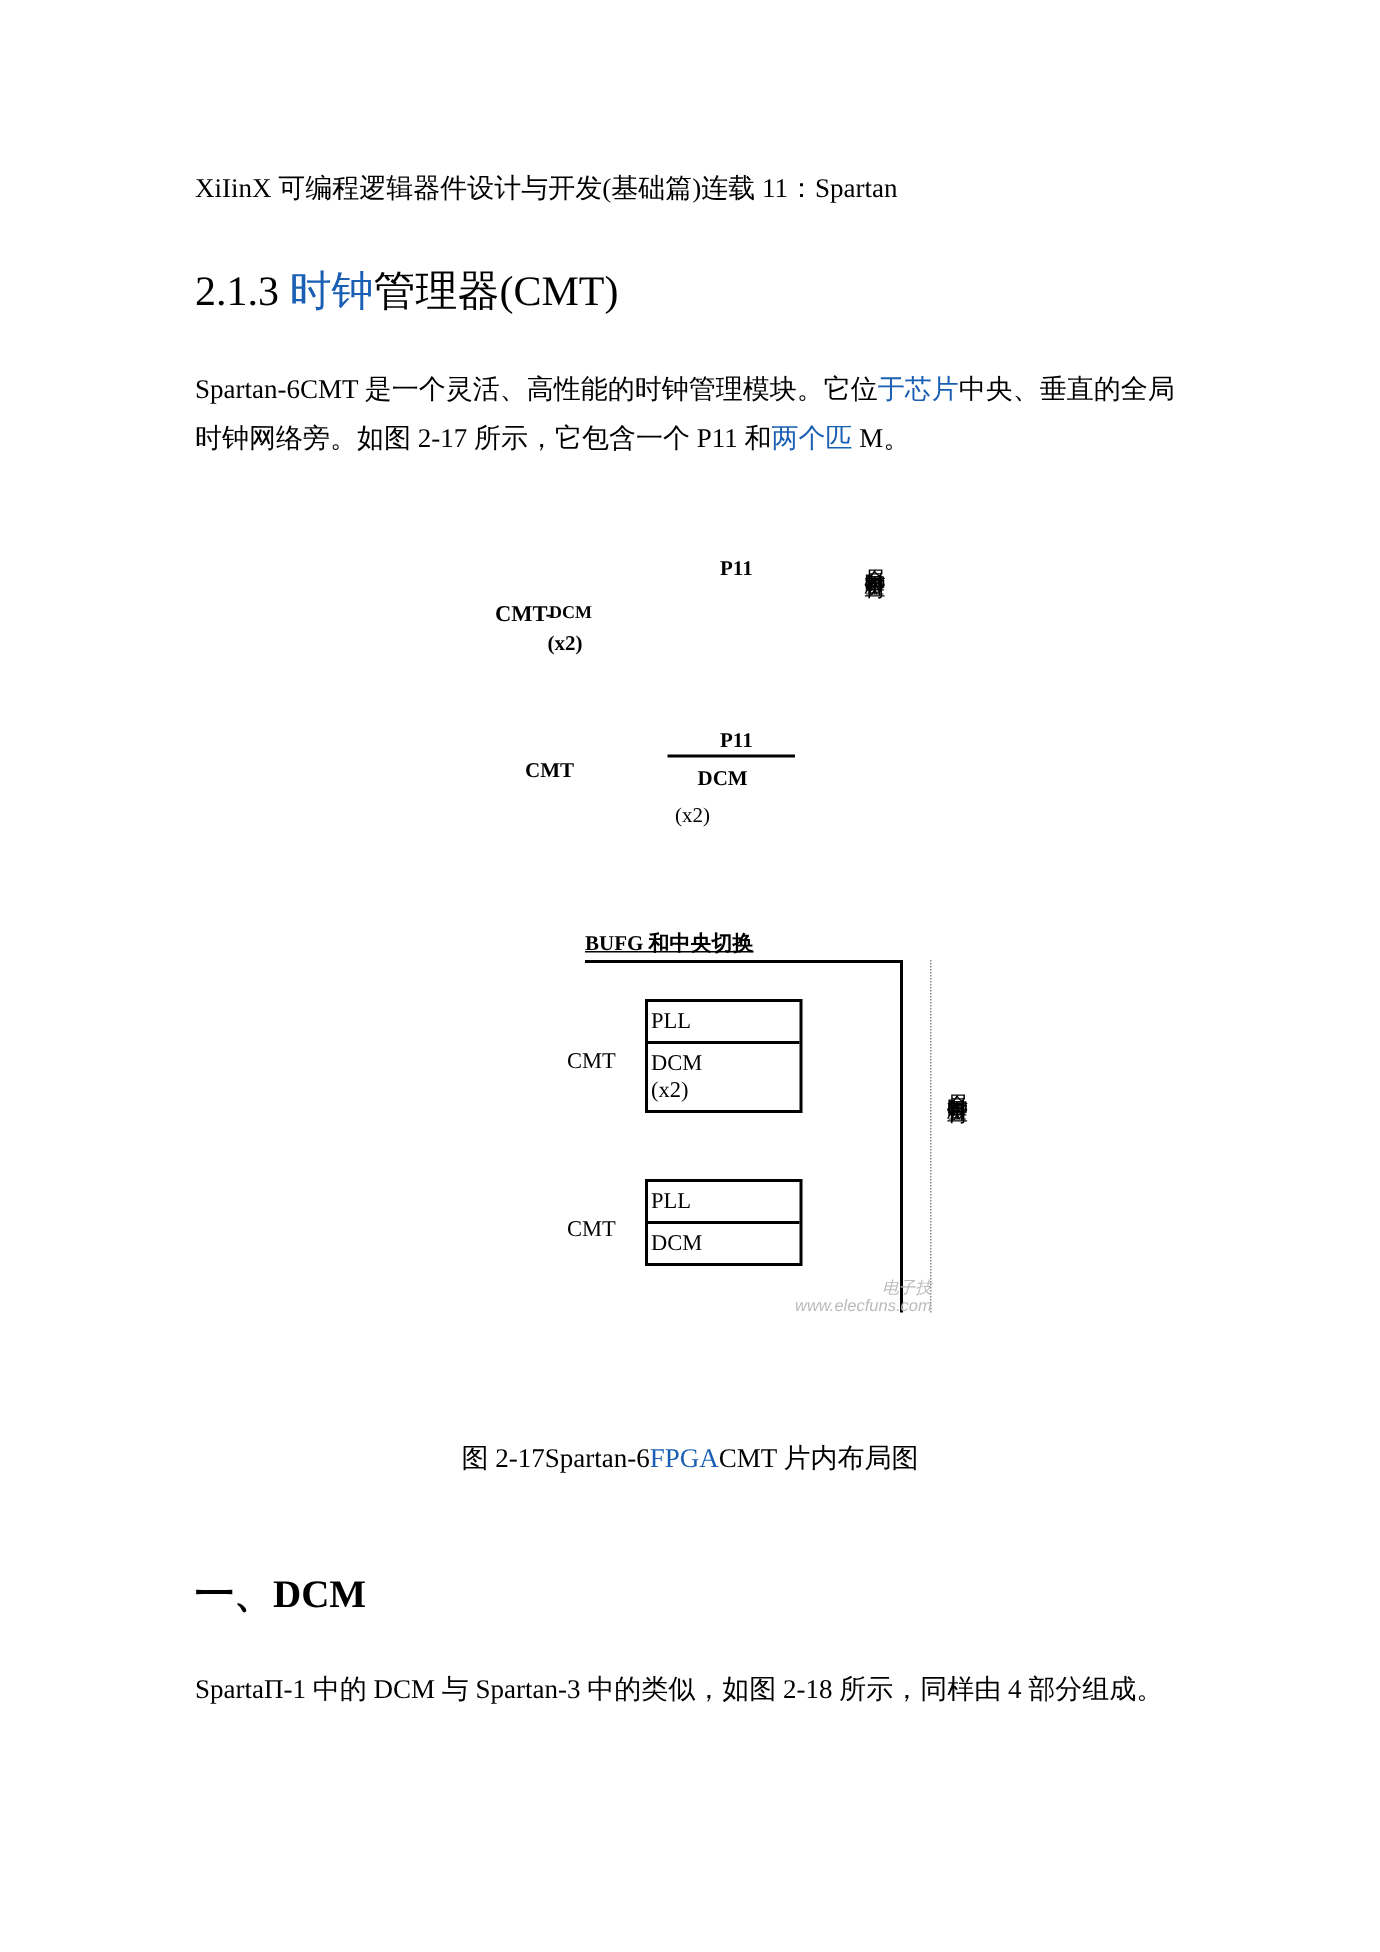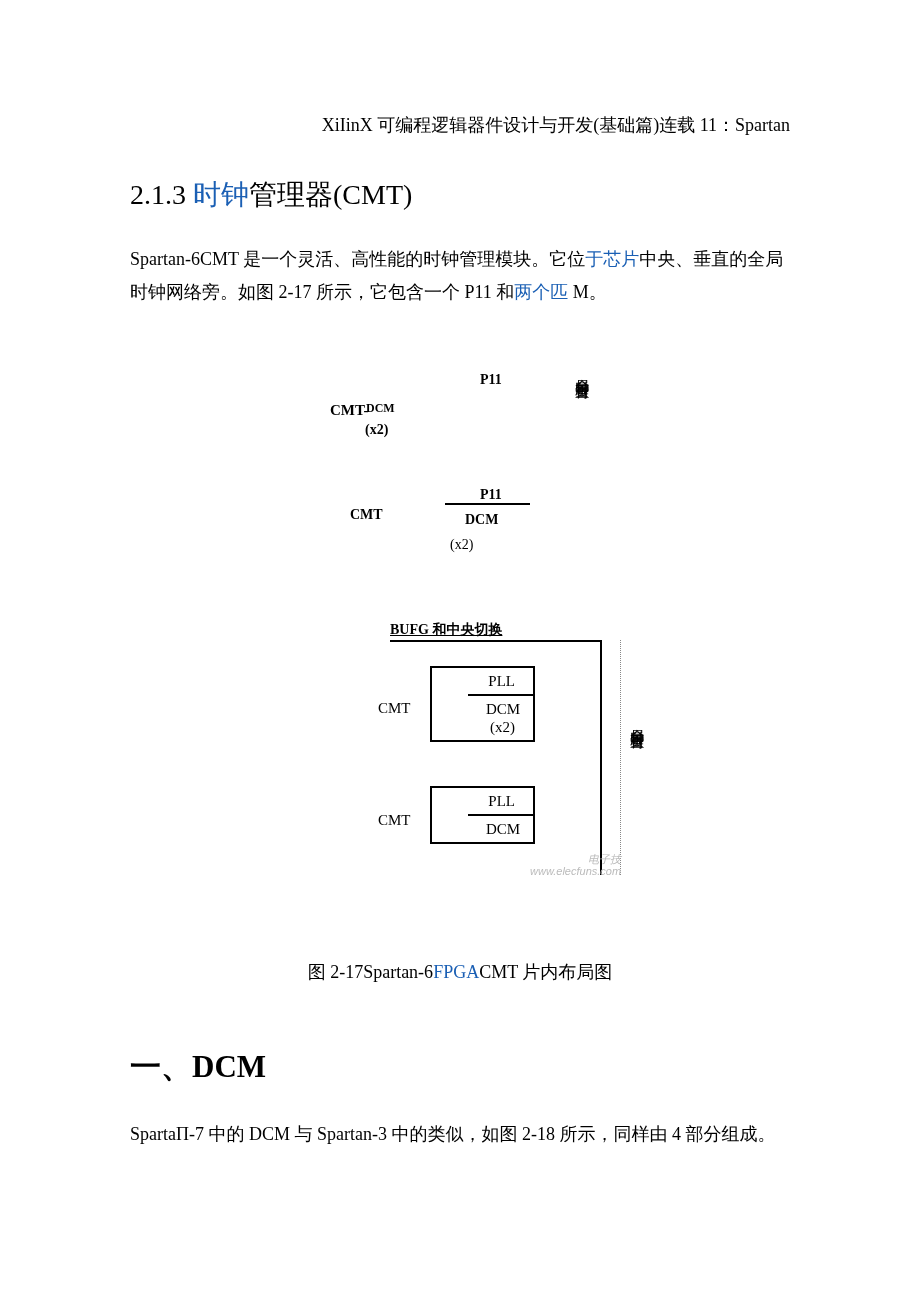--- a/index.html
+++ b/index.html
@@ -13,21 +13,20 @@
       width: 920px;
       min-height: 1301px;
       padding: 110px 130px 0 130px;
       color: #000;
       font-size: 18px;
       line-height: 1.7;
     }
     .top-line {
       font-size: 18px;
       margin-bottom: 30px;
-      text-align: right;
     }
     .section-heading {
       font-size: 28px;
       margin-bottom: 25px;
       font-weight: normal;
       margin-top: 16px;
     }
     .link-blue {
       color: #1a5fb4;
     }
@@ -101,26 +100,25 @@
       height: 235px;
       border-left: 1px dotted #888;
     }
     .cmt-block {
       position: absolute;
       border: 2px solid #000;
       width: 105px;
       left: 160px;
     }
     .cmt-block .cell {
-      text-align: right;
+      text-align: left;
       font-family: "Times New Roman", serif;
       font-size: 15px;
-      padding: 4px 18px;
+      padding: 4px 2px;
       line-height: 1.2;
-      margin-left: 36px;
     }
     .cmt-block .border-bottom {
       border-bottom: 2px solid #000;
     }
     .cmt-label-left {
       position: absolute;
       font-family: "Times New Roman", serif;
       font-size: 15px;
       left: 108px;
     }
@@ -144,21 +142,21 @@
       font-style: italic;
       line-height: 1.1;
       text-align: right;
     }
     .figure-caption {
       text-align: center;
       font-size: 18px;
       margin-bottom: 53px;
     }
     .sub-heading {
-      font-size: 31px;
+      font-size: 26px;
       margin-bottom: 25px;
     }
     .body-para {
       font-size: 18px;
       line-height: 1.8;
     }
   </style>
 </head>
 <body>
 
@@ -219,13 +217,13 @@
   </div>
 
 </div>
 
 <div class="figure-caption">
   <span>图 2-17Spartan-6</span><span class="link-blue">FPGA</span><span>CMT 片内布局图</span>
 </div>
 
 <h3 class="sub-heading">一、DCM</h3>
 
-<p class="body-para">SpartaΠ-7 中的 DCM 与 Spartan-3 中的类似，如图 2-18 所示，同样由 4 部分组成。</p>
+<p class="body-para">SpartaΠ-1 中的 DCM 与 Spartan-3 中的类似，如图 2-18 所示，同样由 4 部分组成。</p>
 
 </body></html>

